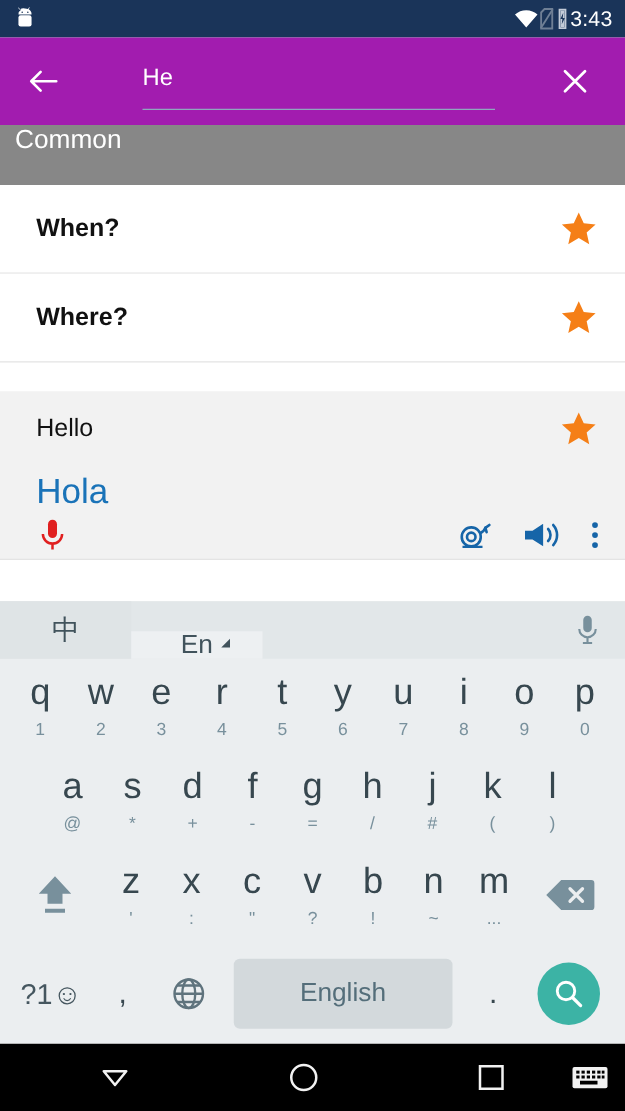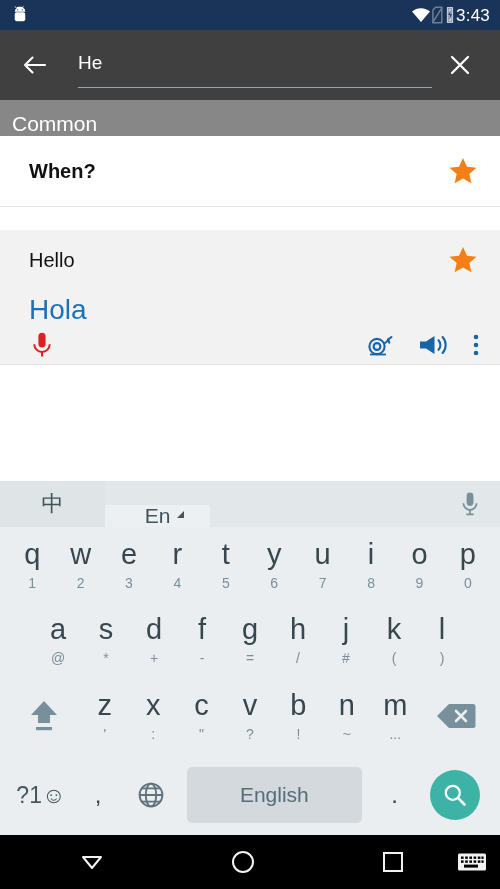--- a/index.html
+++ b/index.html
@@ -35,25 +35,26 @@
     font-size: 17px;
     letter-spacing: 0.2px;
     line-height: 1;
   }
   .mascot { width: 20px; height: 20px; display: block; }
   .sysicon { display: block; }
 
   
   .app-bar {
     height: 70px;
-    background: #404040;
+    background: #a21caf;
     display: flex;
     align-items: center;
     padding: 0 18px;
     box-sizing: border-box;
+    gap: 36px;
   }
   .back-btn {
     width: 34px; height: 34px;
     display: flex; align-items: center; justify-content: center;
     cursor: pointer;
     flex: 0 0 auto;
   }
   .search-wrap {
     flex: 1 1 auto;
     margin-left: 26px;
@@ -73,24 +74,24 @@
     width: 44px; height: 44px;
     display: flex; align-items: center; justify-content: center;
     cursor: pointer;
     flex: 0 0 auto;
     margin-left: 6px;
   }
 
   
   .list { background: #ffffff; }
   .section-header {
-    height: 36px;
+    height: 48px;
     background: #878787;
     display: flex;
-    align-items: flex-end;
+    align-items: flex-start;
     padding-left: 12px;
     box-sizing: border-box;
   }
   .section-header span {
     color: #ffffff;
     font-size: 21px;
     font-weight: 400;
   }
   .row {
     height: 71px;
@@ -358,20 +359,26 @@
     <span>Common</span>
   </div>
 
   <div class="row">
     <span class="row-label">When?</span>
     <svg class="star" width="34" height="33" viewBox="0 0 24 24">
       <path fill="#F57F17" d="M12 2.2l2.9 6.3 6.9.7-5.2 4.6 1.5 6.8L12 17l-6.1 3.6 1.5-6.8L2.2 9.2l6.9-.7z"></path>
     </svg>
   </div>
 
+  <div class="row">
+    <span class="row-label">Where?</span>
+    <svg class="star" width="34" height="33" viewBox="0 0 24 24">
+      <path fill="#F57F17" d="M12 2.2l2.9 6.3 6.9.7-5.2 4.6 1.5 6.8L12 17l-6.1 3.6 1.5-6.8L2.2 9.2l6.9-.7z"></path>
+    </svg>
+  </div>
 
 
   <div class="row-expanded">
     <div class="expanded-top">
       <span class="expanded-term">Hello</span>
       <svg class="star" width="34" height="33" viewBox="0 0 24 24">
         <path fill="#F57F17" d="M12 2.2l2.9 6.3 6.9.7-5.2 4.6 1.5 6.8L12 17l-6.1 3.6 1.5-6.8L2.2 9.2l6.9-.7z"></path>
       </svg>
     </div>
     <div class="expanded-trans">Hola</div>

